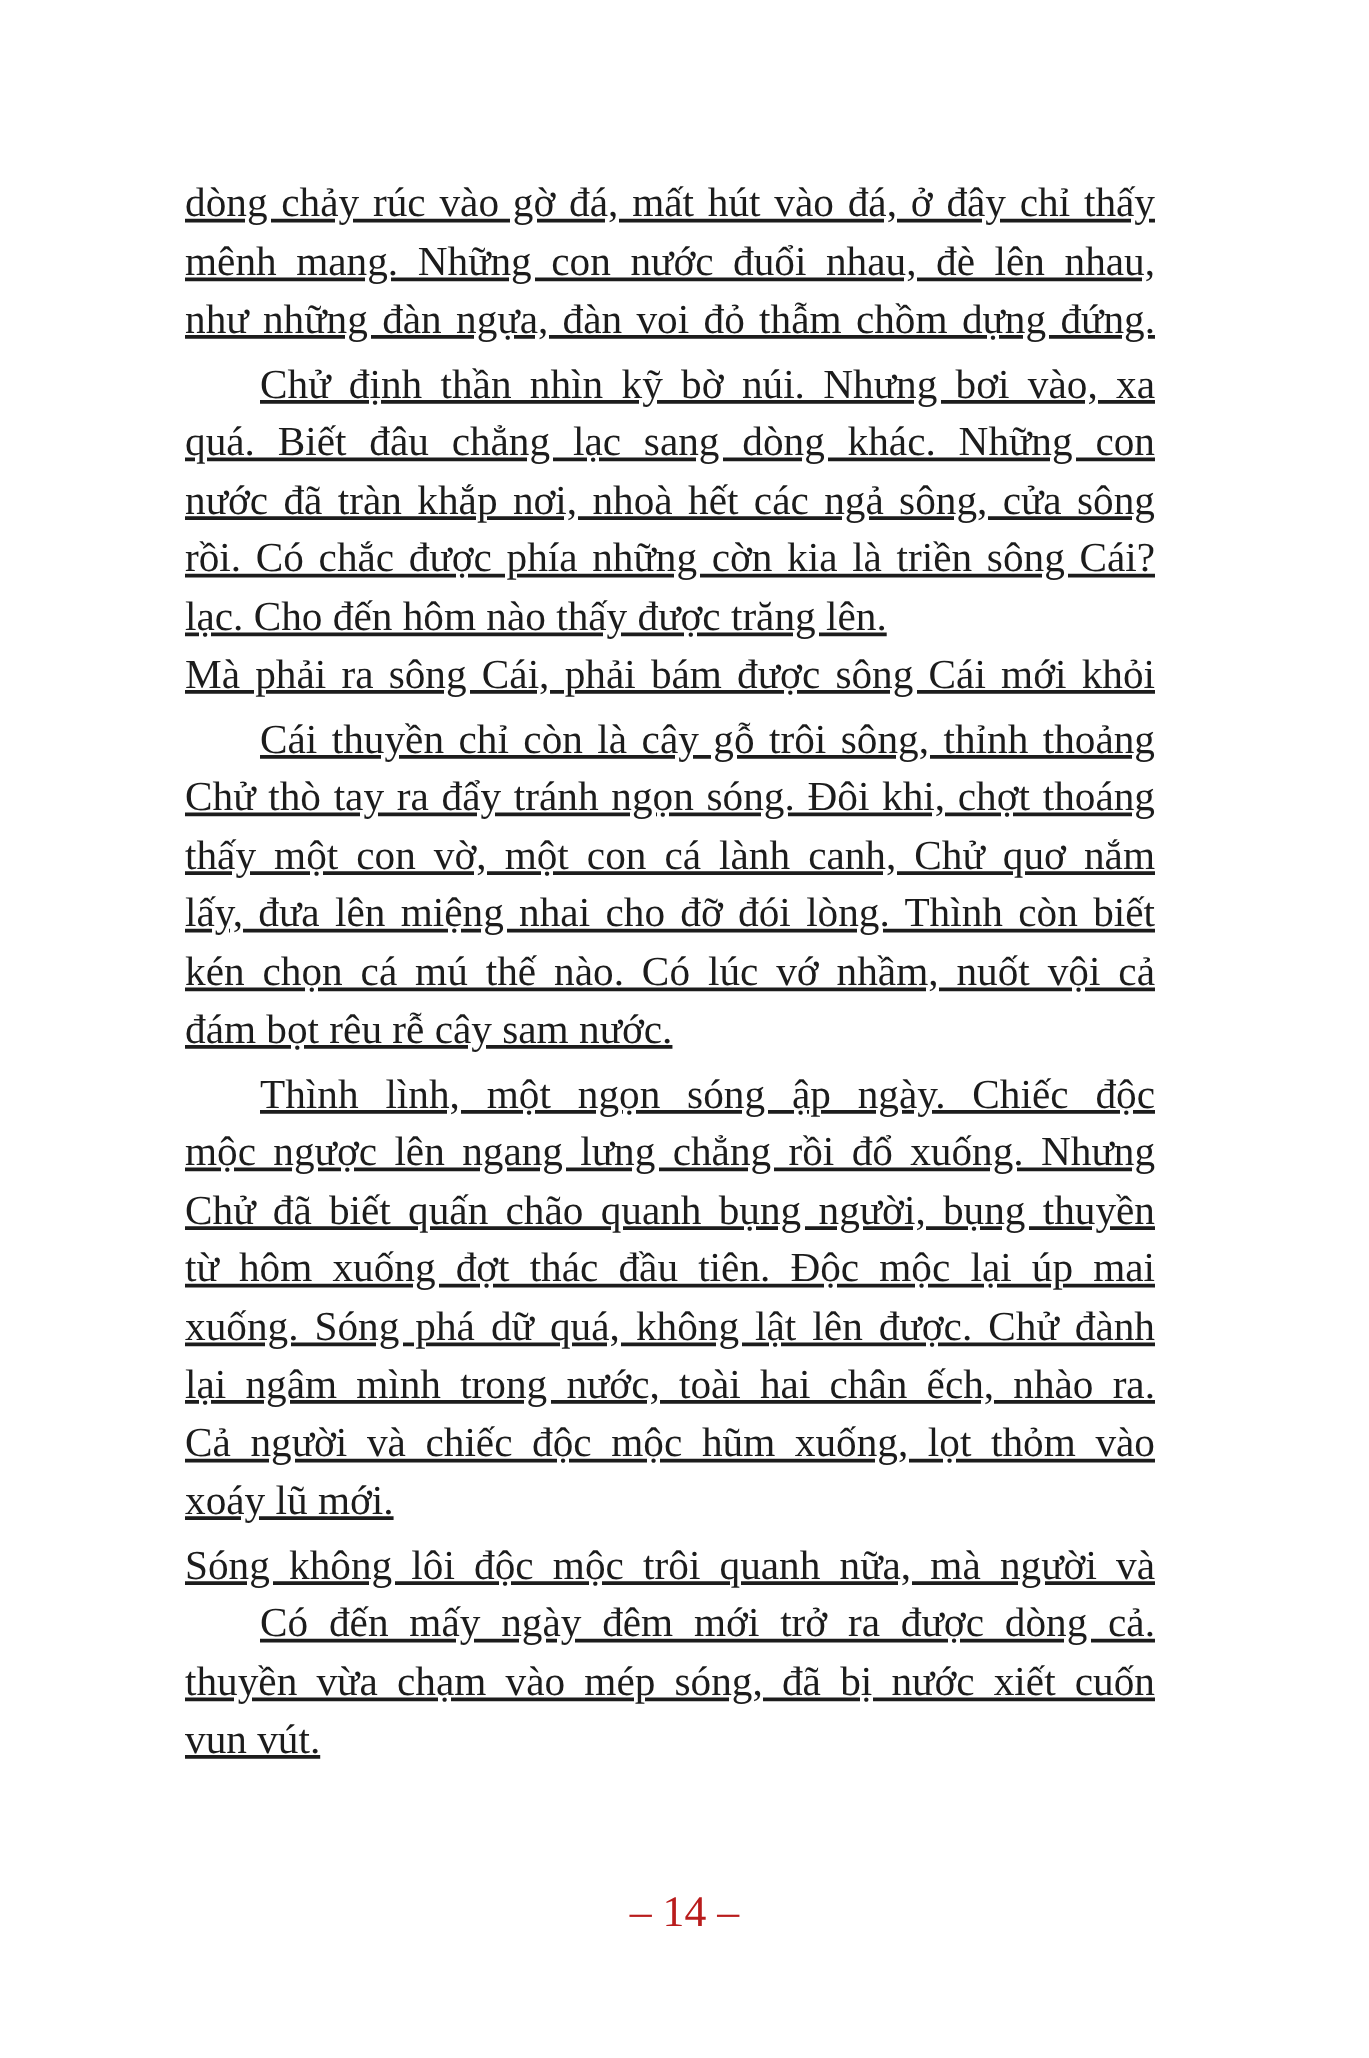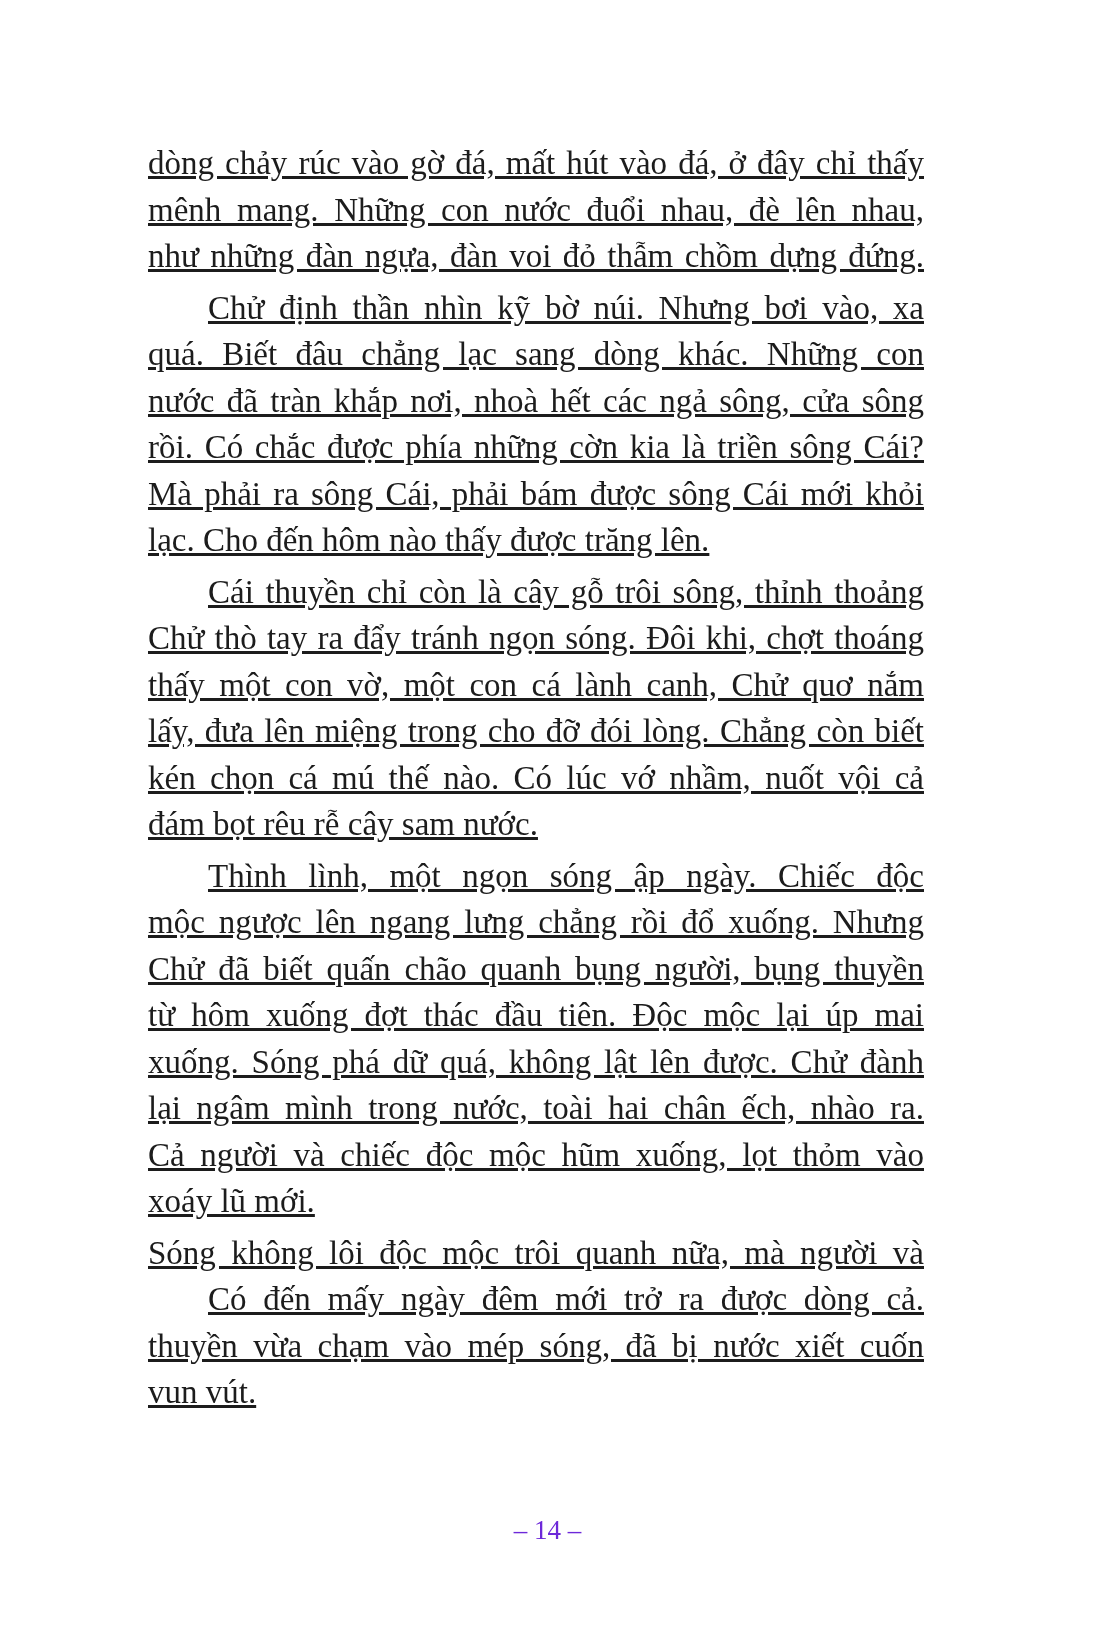--- a/index.html
+++ b/index.html
@@ -41,48 +41,48 @@
   }
   .line.indent {
     text-indent: 60px;
   }
   .footer {
     position: absolute;
     left: 0;
     top: 1512px;
     width: 100%;
     text-align: center;
-    font-size: 27px;
+    font-size: 35px;
     line-height: 36px;
-    color: #6d28d9;
+    color: #b91c1c;
   }
 </style>
 </head>
 <body>
 
 <div class="page">
   <div class="text-block">
       <div class="paragraph">
         <div class="line just">dòng chảy rúc vào gờ đá, mất hút vào đá, ở đây chỉ thấy</div>
         <div class="line just">mênh mang. Những con nước đuổi nhau, đè lên nhau,</div>
         <div class="line just">như những đàn ngựa, đàn voi đỏ thẫm chồm dựng đứng.</div>
       </div>
       <div class="paragraph">
         <div class="line just indent">Chử định thần nhìn kỹ bờ núi. Nhưng bơi vào, xa</div>
         <div class="line just">quá. Biết đâu chẳng lạc sang dòng khác. Những con</div>
         <div class="line just">nước đã tràn khắp nơi, nhoà hết các ngả sông, cửa sông</div>
         <div class="line just">rồi. Có chắc được phía những cờn kia là triền sông Cái?</div>
+        <div class="line">lạc. Cho đến hôm nào thấy được trăng lên.</div>
         <div class="line just">Mà phải ra sông Cái, phải bám được sông Cái mới khỏi</div>
-        <div class="line">lạc. Cho đến hôm nào thấy được trăng lên.</div>
       </div>
       <div class="paragraph">
         <div class="line just indent">Cái thuyền chỉ còn là cây gỗ trôi sông, thỉnh thoảng</div>
         <div class="line just">Chử thò tay ra đẩy tránh ngọn sóng. Đôi khi, chợt thoáng</div>
         <div class="line just">thấy một con vờ, một con cá lành canh, Chử quơ nắm</div>
-        <div class="line just">lấy, đưa lên miệng trong cho đỡ đói lòng. Chẳng còn biết</div>
+        <div class="line just">lấy, đưa lên miệng nhai cho đỡ đói lòng. Thình còn biết</div>
         <div class="line just">kén chọn cá mú thế nào. Có lúc vớ nhầm, nuốt vội cả</div>
         <div class="line">đám bọt rêu rễ cây sam nước.</div>
       </div>
       <div class="paragraph">
         <div class="line just indent">Thình lình, một ngọn sóng ập ngày. Chiếc độc</div>
         <div class="line just">mộc ngược lên ngang lưng chẳng rồi đổ xuống. Nhưng</div>
         <div class="line just">Chử đã biết quấn chão quanh bụng người, bụng thuyền</div>
         <div class="line just">từ hôm xuống đợt thác đầu tiên. Độc mộc lại úp mai</div>
         <div class="line just">xuống. Sóng phá dữ quá, không lật lên được. Chử đành</div>
         <div class="line just">lại ngâm mình trong nước, toài hai chân ếch, nhào ra.</div>

